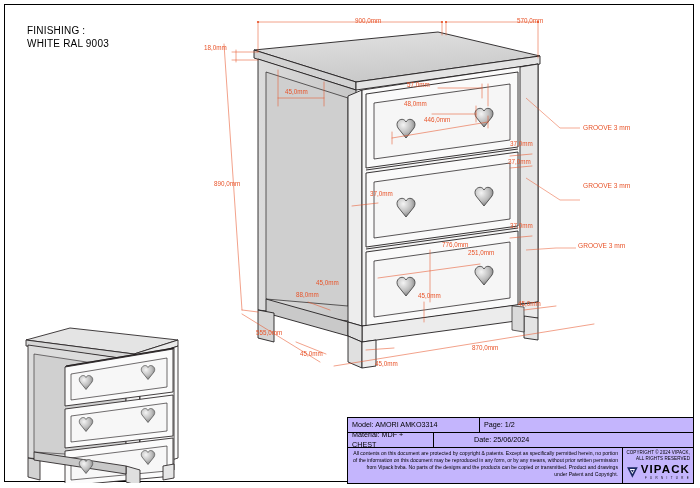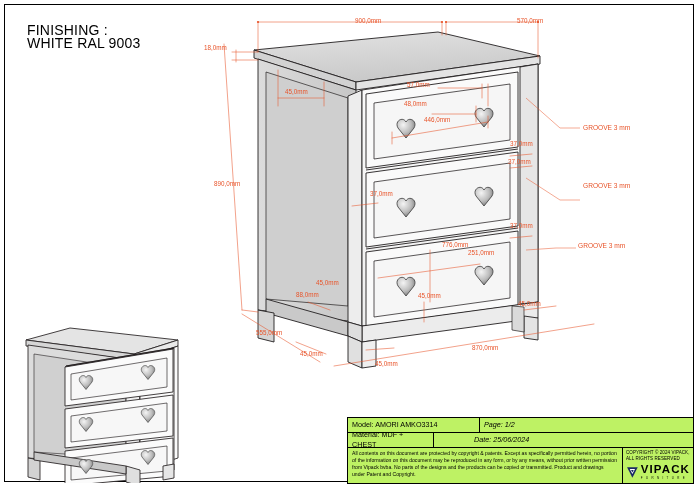--- a/index.html
+++ b/index.html
@@ -4,46 +4,46 @@
 <style>
   html,body{margin:0;padding:0;background:#ffffff;}
   body{width:700px;height:488px;position:relative;overflow:hidden;
        font-family:"Liberation Sans",sans-serif;color:#000;}
 
   #sheet{position:absolute;left:0;top:0;width:700px;height:488px;}
   .frame{position:absolute;left:4px;top:4px;width:690px;height:478px;
          border:1.6px solid #000;box-sizing:border-box;}
 
   
-  .finishing{position:absolute;left:27px;top:24px;font-size:14px;
+  .finishing{position:absolute;left:27px;top:24px;font-size:10px;
              line-height:13px;letter-spacing:.2px;white-space:pre-line;}
 
   
   #mainsvg,#isosvg{position:absolute;}
   #mainsvg{left:180px;top:10px;}
   #isosvg{left:8px;top:318px;}
 
   
   .dim{position:absolute;color:#e8542a;font-size:6.3px;
        font-family:"Liberation Sans",sans-serif;white-space:nowrap;
        letter-spacing:0px;}
   .lead{position:absolute;color:#e8542a;font-size:6.6px;white-space:nowrap;}
 
   
   .tblock{position:absolute;left:347px;top:417px;width:347px;height:67px;
-          border:1.1px solid #000;box-sizing:border-box;background:#bef264;}
+          border:1.1px solid #000;box-sizing:border-box;background:#c4b5fd;}
   .trow{display:flex;border-bottom:1.1px solid #000;box-sizing:border-box;}
   .trow:last-child{border-bottom:none;}
   .tcell{box-sizing:border-box;border-right:1.1px solid #000;
          padding:2px 4px;font-size:7.2px;line-height:10px;
          display:flex;align-items:center;}
-  .tcell:last-child{border-right:none;font-style:italic;}
+  .tcell:last-child{border-right:none;}
   .r1{height:15px;}
   .r2{height:15px;}
-  .r3{height:35px;}
+  .r3{height:35px;text-align:right;}
   .legal{font-size:5.1px;line-height:7.1px;padding:2px 4px;
          box-sizing:border-box;border-right:1.1px solid #000;
          width:277px;}
   .logobox{width:70px;box-sizing:border-box;padding:2px 3px;
            display:flex;flex-direction:column;justify-content:flex-start;}
   .cpline{font-size:4.5px;line-height:6.2px;letter-spacing:.1px;}
   .logorow{display:flex;align-items:center;margin-top:2px;}
   .logotext{display:flex;flex-direction:column;line-height:1;margin-left:2px;}
   .vipack{font-size:11.5px;letter-spacing:1.1px;font-weight:700;}
   .furn{font-size:2.9px;letter-spacing:1.3px;margin-top:1px;}

